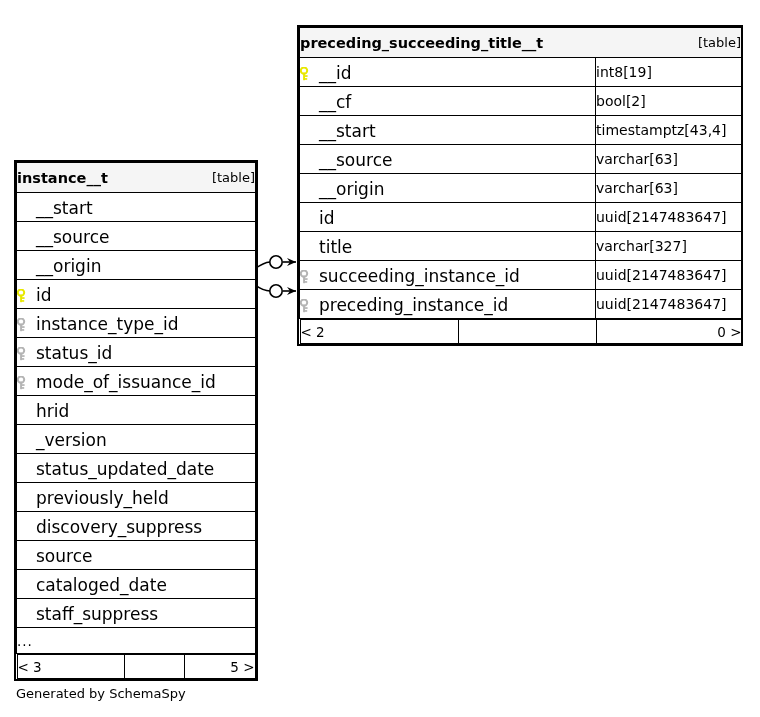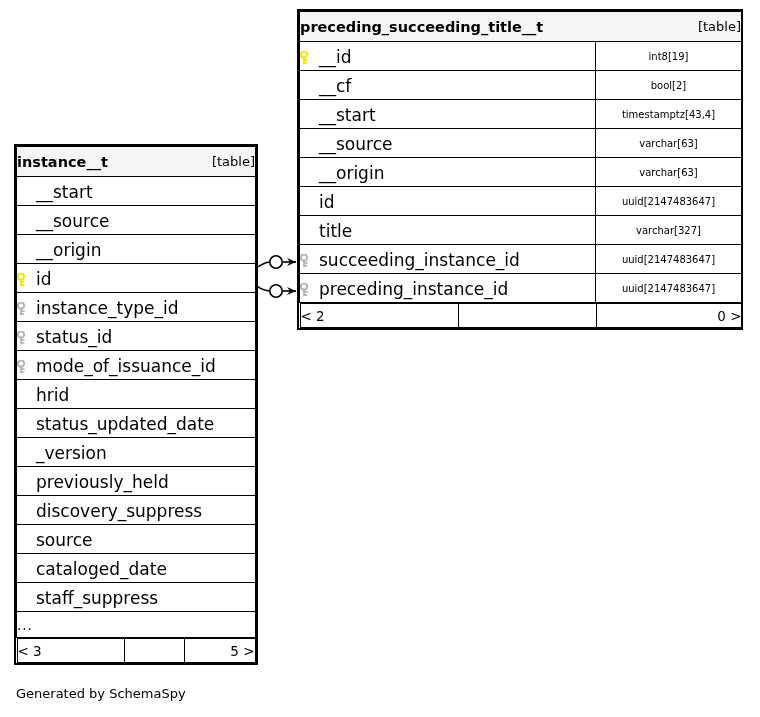--- a/index.html
+++ b/index.html
@@ -20,20 +20,21 @@
     position: absolute;
     inset: 0;
   }
 
   
   .table-box {
     position: absolute;
     border: 2px solid #000000;
     background: #ffffff;
     box-sizing: border-box;
+    margin-top: 16px;
   }
   .table-box table {
     border-collapse: collapse;
     width: 100%;
     table-layout: fixed;
   }
   .table-box td, .table-box th {
     border: 1px solid #000000;
     padding: 0;
     margin: 0;
@@ -61,22 +62,22 @@
   .col-row { height: 29px; }
   .col-name {
     font-size: 17px;
     text-align: left;
     white-space: nowrap;
     padding-left: 8px;
     position: relative;
   }
   .col-name .label { display: inline-block; vertical-align: middle; }
   .col-type {
-    font-size: 10px;
-    text-align: center;
+    font-size: 14px;
+    text-align: left;
     white-space: nowrap;
     padding-left: 5px;
   }
 
   
   .key-icon {
     display: inline-block;
     width: 13px;
     height: 14px;
     vertical-align: middle;
@@ -252,26 +253,26 @@
             </span><span class="label">mode_of_issuance_id</span>
           </td>
         </tr>
         <tr class="col-row">
           <td class="col-name">
             <span class="key-spacer"></span><span class="label">hrid</span>
           </td>
         </tr>
         <tr class="col-row">
           <td class="col-name">
+            <span class="key-spacer"></span><span class="label">_version</span>
+          </td>
+        </tr>
+        <tr class="col-row">
+          <td class="col-name">
             <span class="key-spacer"></span><span class="label">status_updated_date</span>
-          </td>
-        </tr>
-        <tr class="col-row">
-          <td class="col-name">
-            <span class="key-spacer"></span><span class="label">_version</span>
           </td>
         </tr>
         <tr class="col-row">
           <td class="col-name">
             <span class="key-spacer"></span><span class="label">previously_held</span>
           </td>
         </tr>
         <tr class="col-row">
           <td class="col-name">
             <span class="key-spacer"></span><span class="label">discovery_suppress</span>

